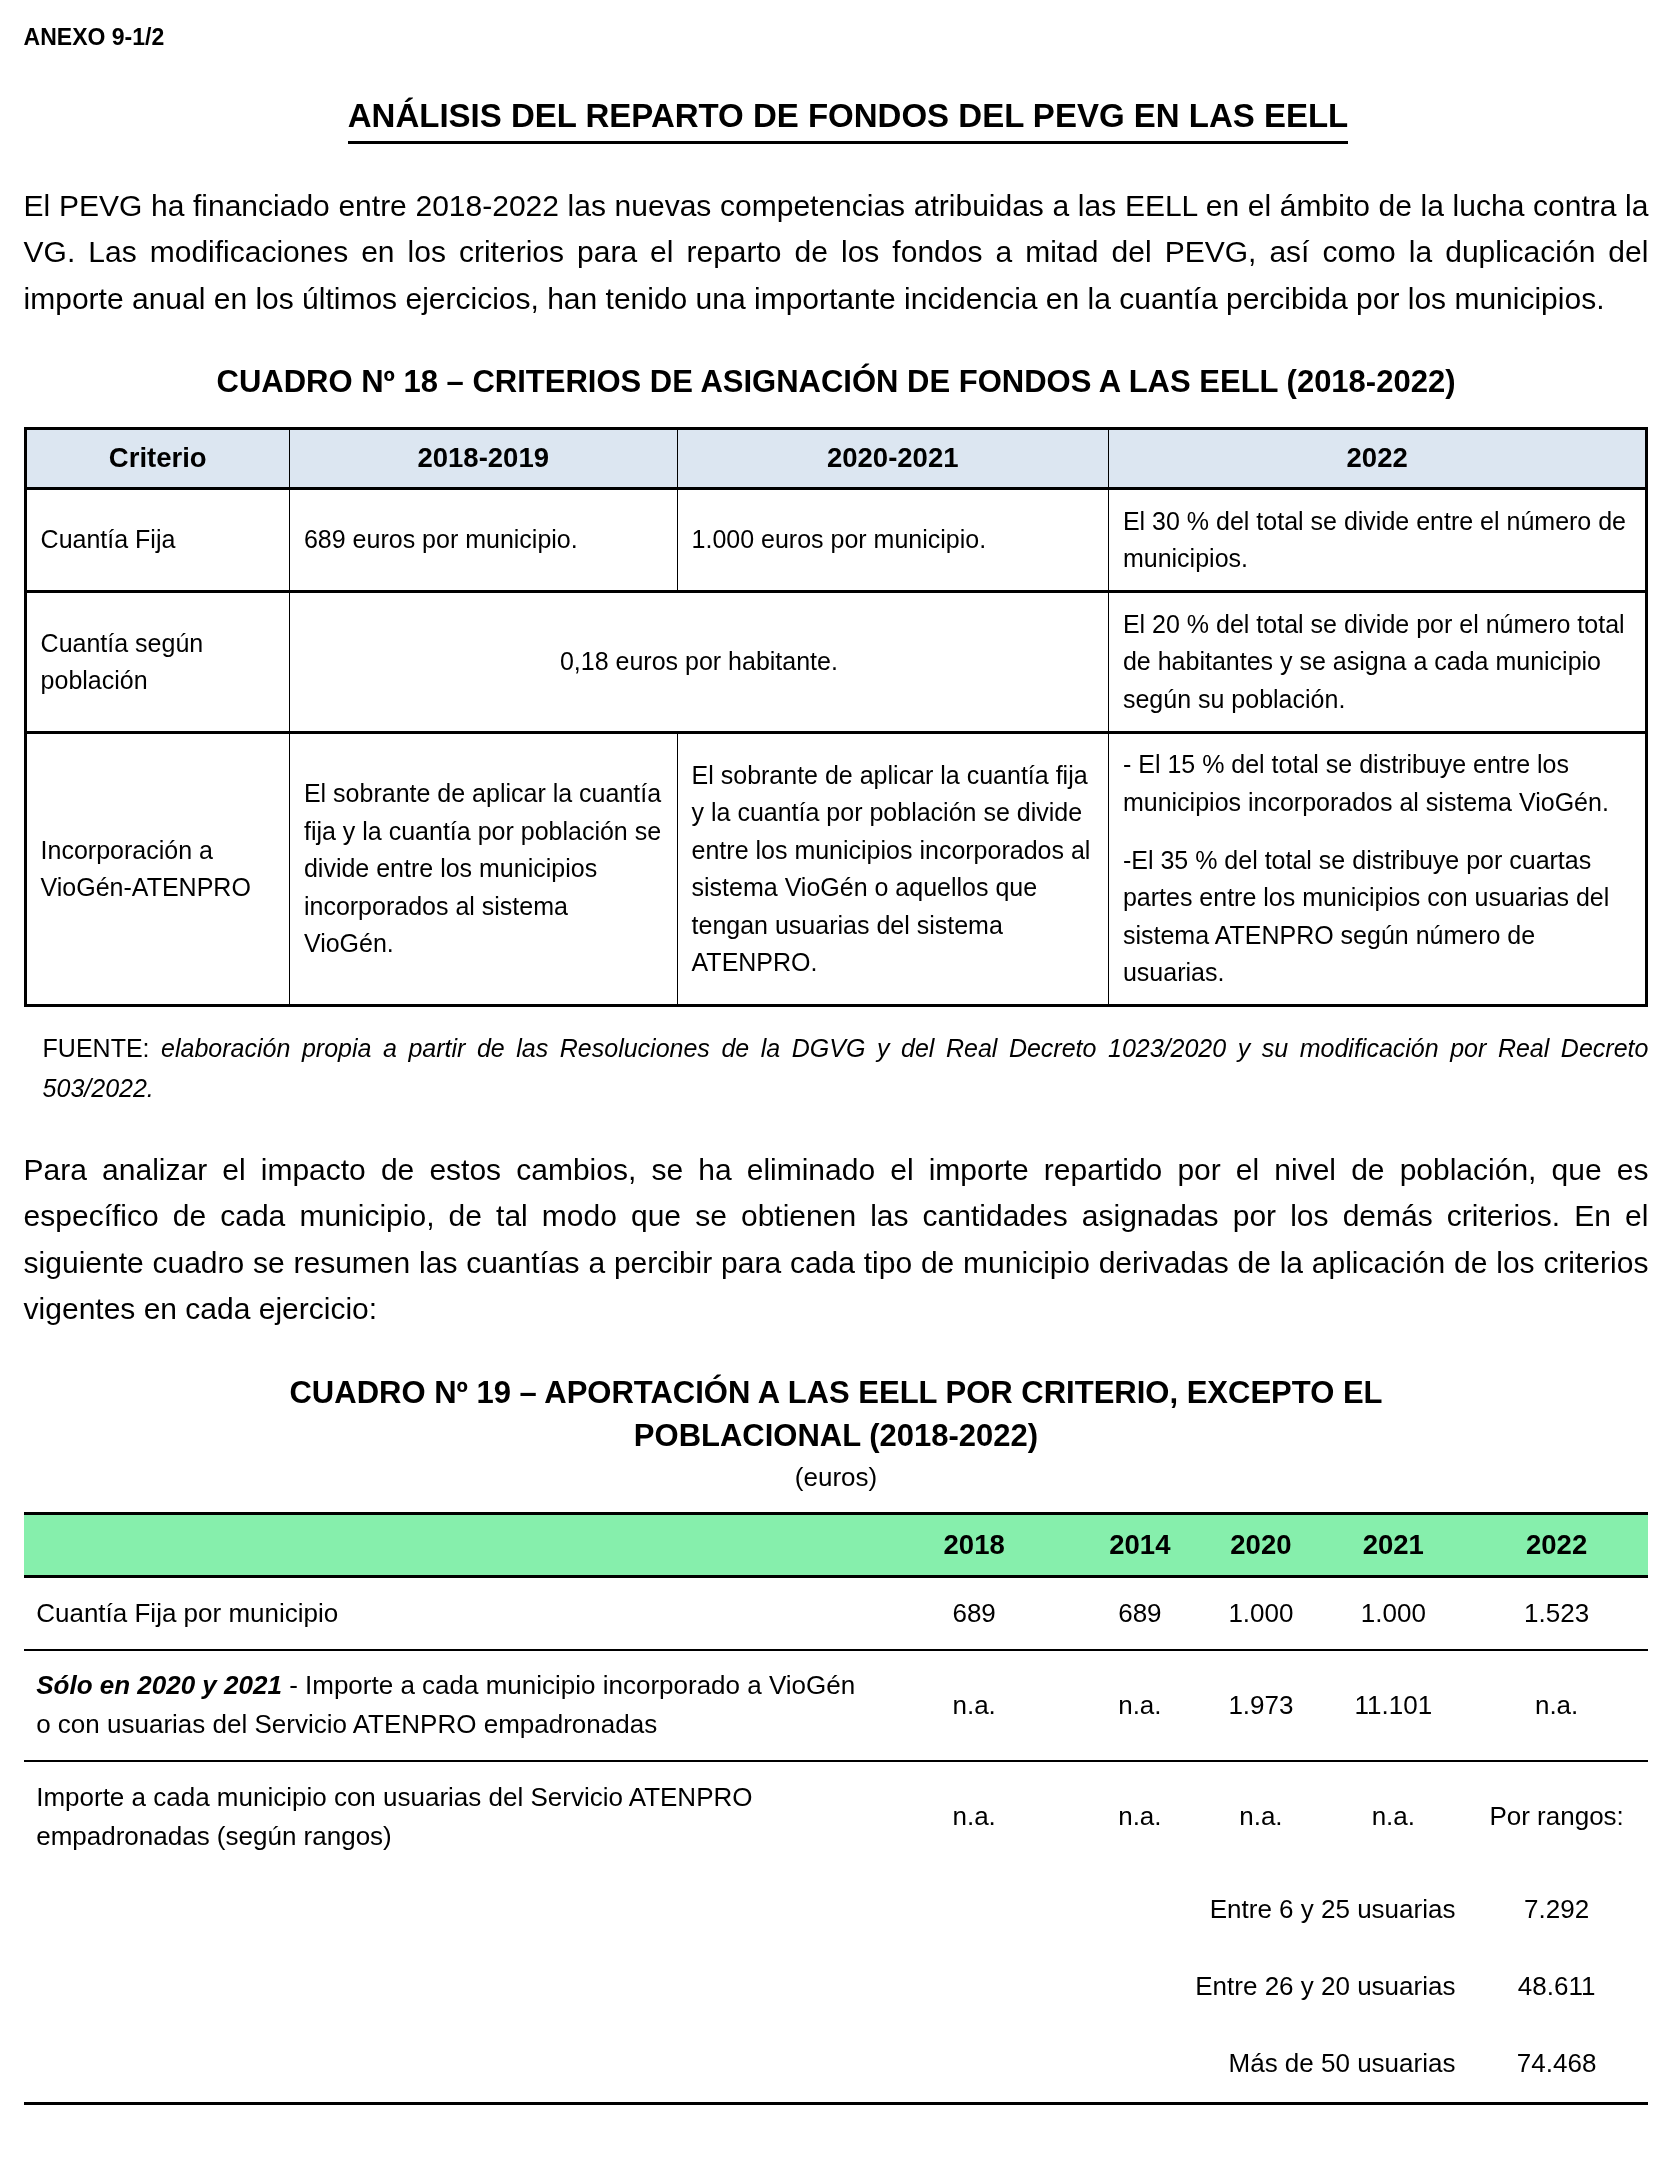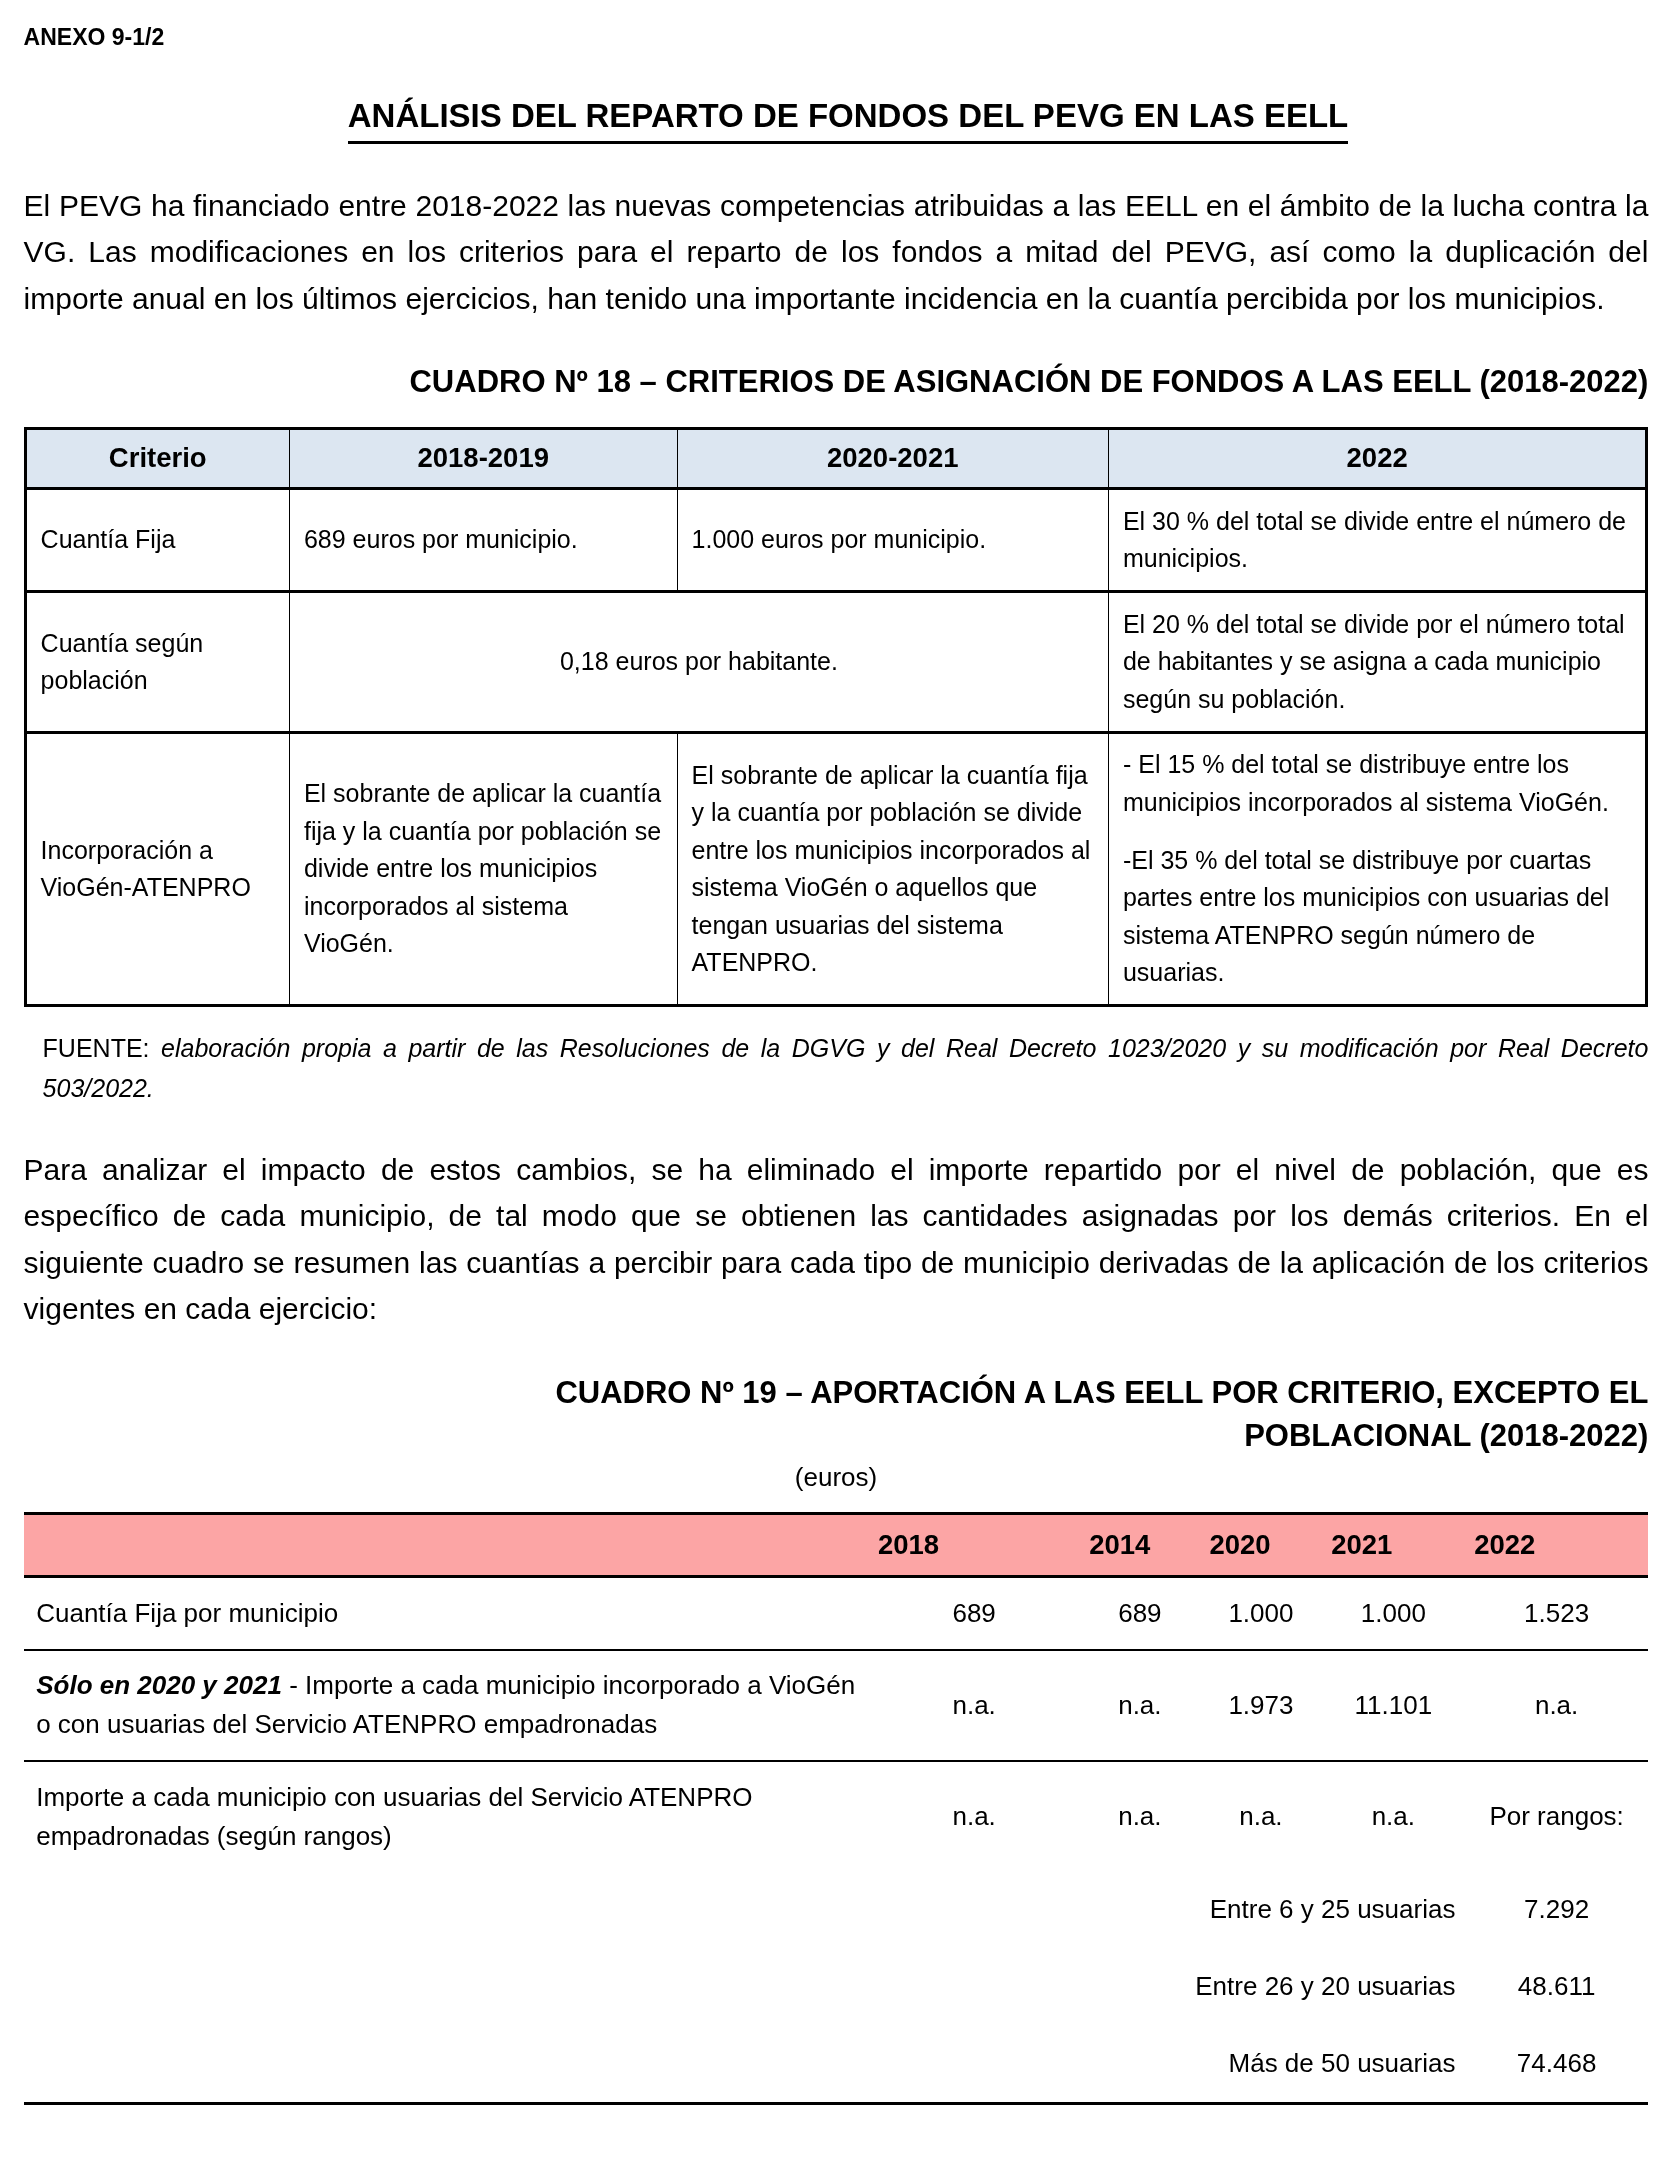--- a/index.html
+++ b/index.html
@@ -31,21 +31,21 @@
     margin-left: 24px;
   }
   .para {
     margin-top: 39px;
     font-size: 30px;
     line-height: 1.55;
     text-align: justify;
   }
   .cuadro-title {
     margin-top: 38px;
-    text-align: right;
+    text-align: center;
     font-weight: bold;
     font-size: 31px;
     line-height: 1.4;
   }
   .euros-sub {
     text-align: center;
     font-size: 26px;
     margin-top: 4.7px;
   }
 
@@ -92,26 +92,26 @@
   .fuente .fuente-label { font-style: normal; }
 
   
   table.t2 {
     width: 100%;
     border-collapse: collapse;
     margin-top: 19px;
   }
   table.t2 td, table.t2 th { border: none; }
   table.t2 tr.t2-header th {
-    background: #fca5a5;
+    background: #86efac;
     border-top: 3.9px solid #000;
     border-bottom: 3.1px solid #000;
     font-size: 27.5px;
     font-weight: bold;
-    text-align: left;
+    text-align: center;
     padding: 14px 9.4px;
   }
   table.t2 td {
     font-size: 26px;
     line-height: 1.5;
     padding: 15.7px 9.4px;
     vertical-align: middle;
   }
   table.t2 td.lbl { text-align: left; padding-left: 12.6px; }
   table.t2 td.val { text-align: center; margin-top: 12px; }

